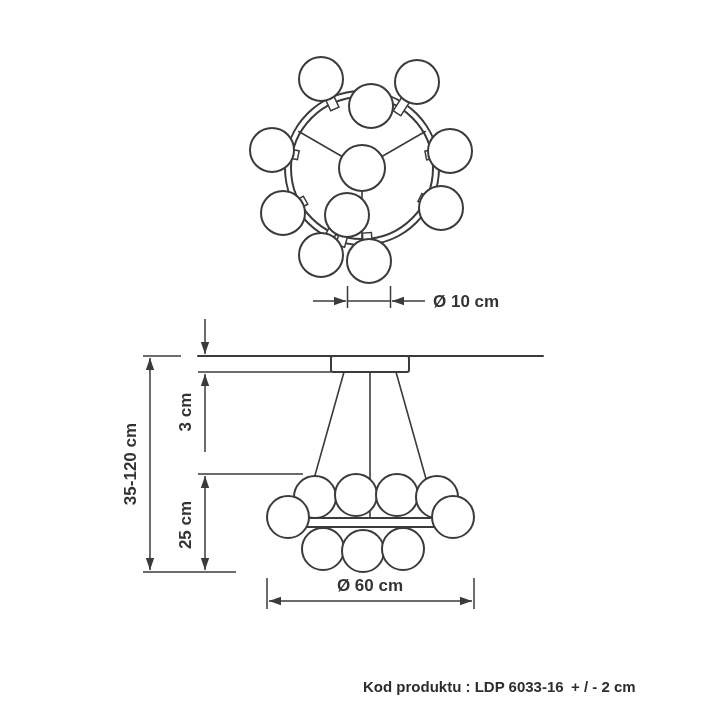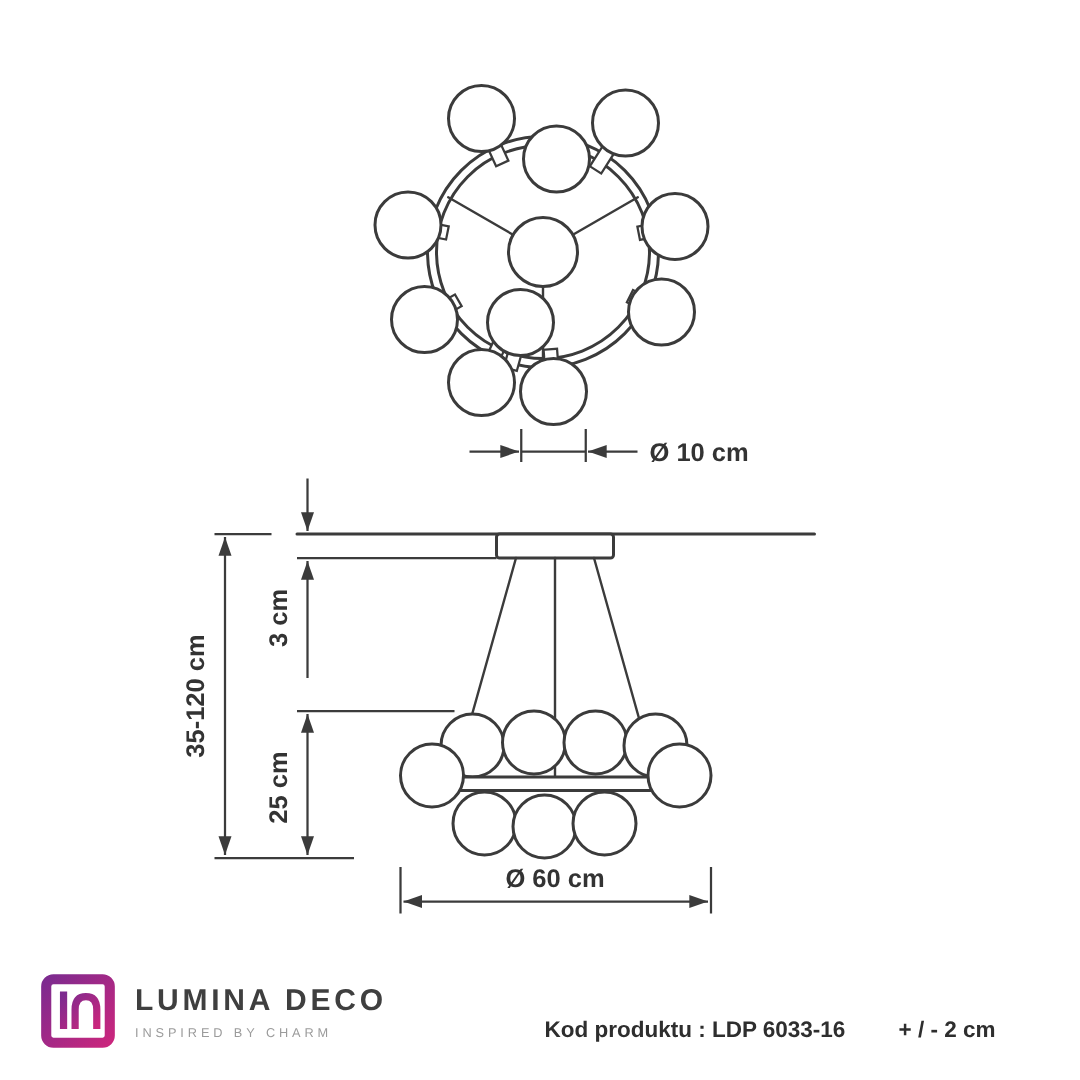--- a/index.html
+++ b/index.html
@@ -26,21 +26,21 @@
   
   .footer{position:absolute;left:0;top:640px;width:720px;height:80px}
   .brand{position:absolute;left:26px;top:8px;display:flex;align-items:center;gap:12px}
   .logo-mark{width:52px;height:52px;display:block}
   #lg stop:nth-child(1){stop-color:var(--logo-gradient-start)}
   #lg stop:nth-child(2){stop-color:var(--logo-gradient-end)}
   .brand-text{display:flex;flex-direction:column}
   .brand-name{font-size:20px;font-weight:700;letter-spacing:2.5px;color:#3f3f3f;white-space:nowrap}
   .brand-tagline{margin-top:4px;font-size:8.5px;font-weight:400;letter-spacing:2.6px;color:#9b9b9b;white-space:nowrap}
   .product-code{position:absolute;left:363px;top:38px;font-size:15px;font-weight:700;color:#2e2e2e;white-space:nowrap}
-  .tolerance{position:absolute;left:599px;top:38px;font-size:15px;font-weight:700;color:#2e2e2e;white-space:nowrap}
+  .tolerance{position:absolute;left:571px;top:38px;font-size:15px;font-weight:700;color:#2e2e2e;white-space:nowrap}
 </style>
 </head>
 <body>
 
 <div class="stage">
 
   <svg class="drawing" width="720" height="720" viewBox="0 0 720 720">
     <defs>
       <marker id="arw" viewBox="0 0 12 10" refX="11.5" refY="5" markerWidth="13" markerHeight="11" markerUnits="userSpaceOnUse" orient="auto-start-reverse">
         <path d="M0,1 L11.5,5 L0,9 Z"></path>
@@ -159,33 +159,17 @@
 
     <g>
       <line class="dim" x1="267" y1="578" x2="267" y2="609"></line>
       <line class="dim" x1="474" y1="578" x2="474" y2="609"></line>
       <line class="dim" x1="269" y1="601" x2="472" y2="601" marker-start="url(#arw)" marker-end="url(#arw)"></line>
       <text class="dimtext" x="370" y="591" text-anchor="middle">Ø 60 cm</text>
     </g>
   </svg>
 
   <div class="footer">
-    <div class="brand">
-      <svg class="logo-mark" viewBox="0 0 54 54">
-        <defs>
-          <linearGradient id="lg" x1="0" y1="0" x2="1" y2="1">
-            <stop offset="0"></stop>
-            <stop offset="1"></stop>
-          </linearGradient>
-        </defs>
-        <rect x="5" y="5" width="44" height="44" rx="5" fill="#ffffff" stroke="url(#lg)" stroke-width="7"></rect>
-        <path d="M17 37 V16 M25 37 V26 q0 -9 7.5 -9 q7.5 0 7.5 9 v11" fill="none" stroke="url(#lg)" stroke-width="5" stroke-linecap="square"></path>
-      </svg>
-      <div class="brand-text">
-        <div class="brand-name">LUMINA DECO</div>
-        <div class="brand-tagline">INSPIRED BY CHARM</div>
-      </div>
-    </div>
     <div class="product-code">Kod produktu : LDP 6033-16</div>
     <div class="tolerance">+ / - 2 cm</div>
   </div>
 
 </div>
 
 </body></html>

